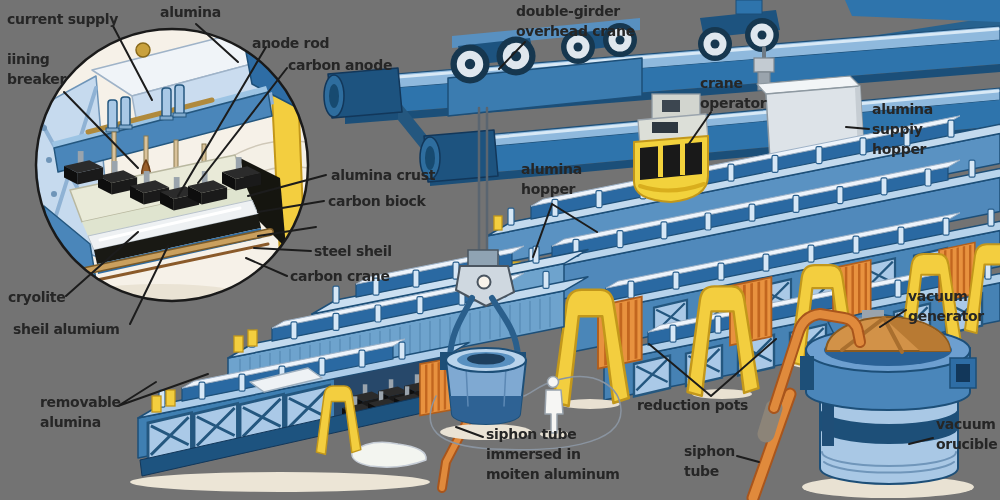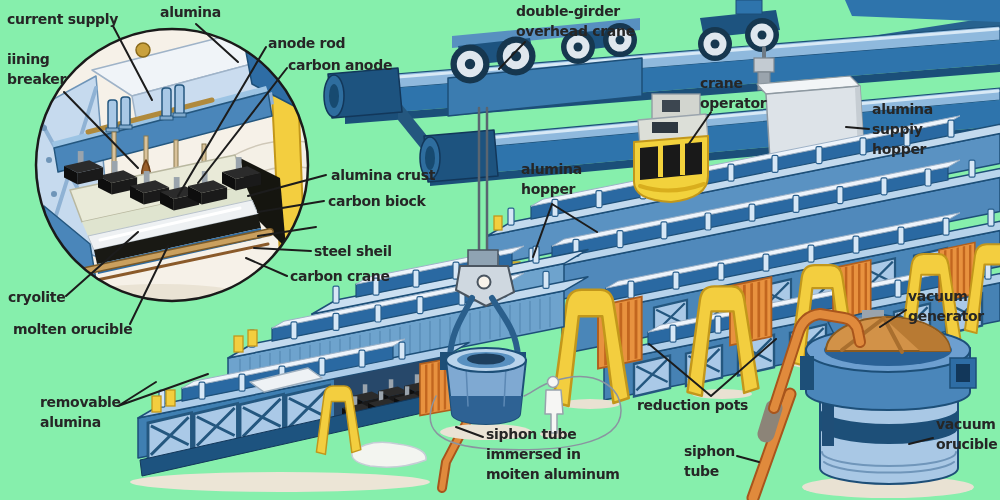--- a/index.html
+++ b/index.html
@@ -1,16 +1,16 @@
 <!DOCTYPE html>
 <html><head>
 <meta charset="utf-8">
 <style>
   html,body{margin:0;padding:0;background:#f8f3ea;}
-  #stage{position:relative;width:1000px;height:500px;overflow:hidden;background:#86efac;
+  #stage{position:relative;width:1000px;height:500px;overflow:hidden;background:#737373;
          font-family:"DejaVu Sans",sans-serif;}
   #scene{position:absolute;left:0;top:0;display:block;}
   .lbl{position:absolute;font:700 14px/1.42 "DejaVu Sans",sans-serif;color:#262626;
        letter-spacing:-0.3px;white-space:nowrap;z-index:5;}
   .lbl span{display:block;}
   .ctr{text-align:left;}
 </style>
 </head>
 <body>
 
@@ -418,28 +418,28 @@
     <path d="M933,438 L909,444"></path>
   </g>
 </svg>
 
 <div class="lbl" style="left:7px;top:10px">current supply</div>
 <div class="lbl" style="left:160px;top:3px">alumina</div>
 <div class="lbl" style="left:7px;top:50px">
   <span>iining</span>
   <span>breaker</span>
 </div>
-<div class="lbl" style="left:268px;top:34px">anode rod</div>
+<div class="lbl" style="left:252px;top:34px">anode rod</div>
 <div class="lbl" style="left:288px;top:56px">carbon anode</div>
 <div class="lbl" style="left:331px;top:166px">alumina crust</div>
 <div class="lbl" style="left:328px;top:192px">carbon biock</div>
 <div class="lbl" style="left:314px;top:242px">steel sheil</div>
 <div class="lbl" style="left:290px;top:267px">carbon crane</div>
 <div class="lbl" style="left:8px;top:288px">cryolite</div>
-<div class="lbl" style="left:13px;top:320px">molten orucible</div>
+<div class="lbl" style="left:13px;top:320px">sheil alumium</div>
 <div class="lbl" style="left:40px;top:393px">
   <span>removable</span>
   <span>alumina</span>
 </div>
 <div class="lbl ctr" style="left:516px;top:2px;width:136px">
   <span>double-girder</span>
   <span>overhead crane</span>
 </div>
 <div class="lbl" style="left:700px;top:74px">
   <span>crane</span>

